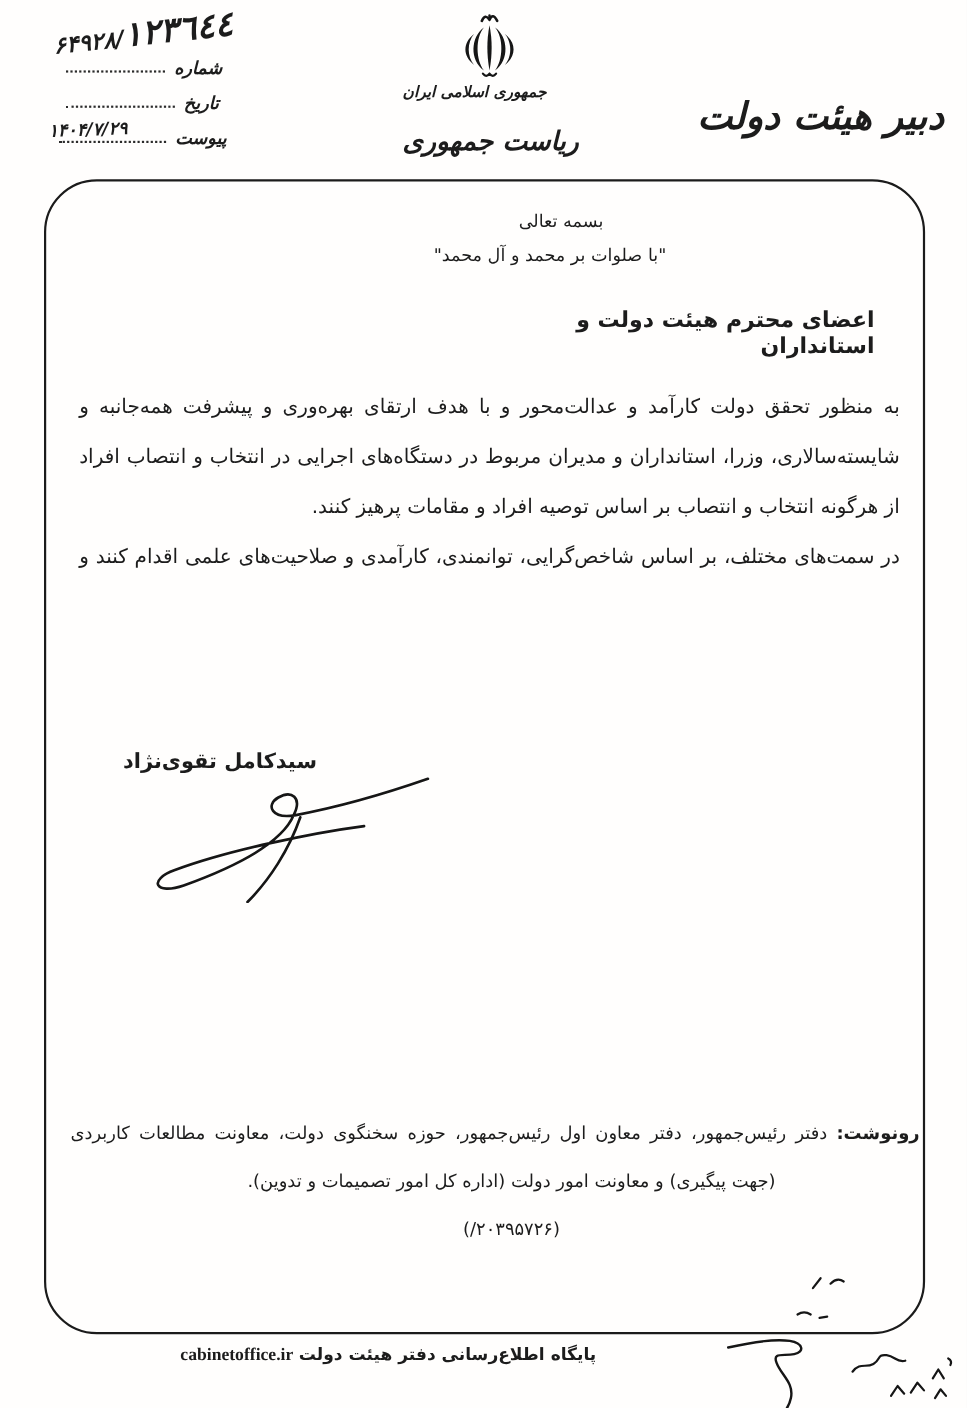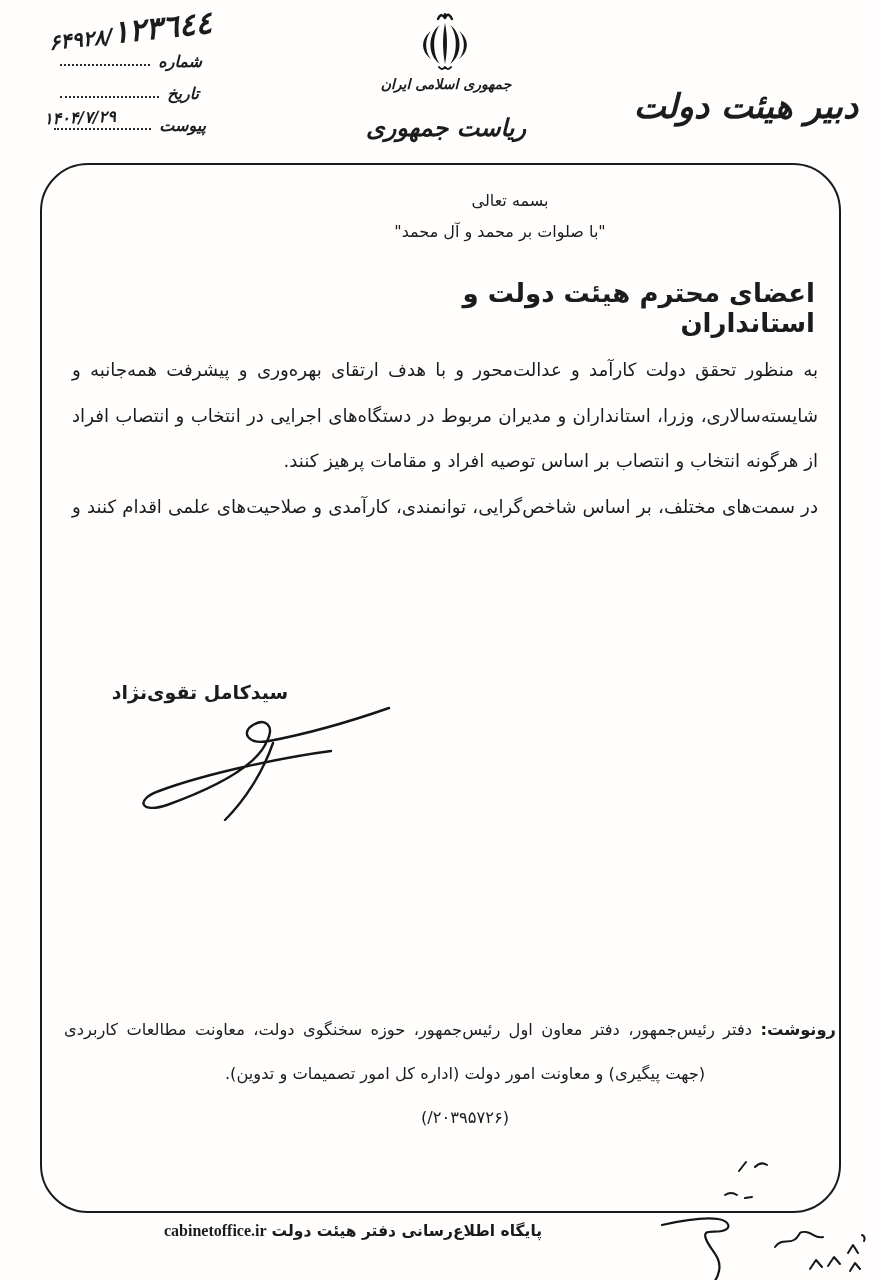--- a/index.html
+++ b/index.html
@@ -23,35 +23,35 @@
   .ref-row .dots { flex:1; border-bottom:2px dotted #2b2b2b; height:2px; margin:0 8px 5px 4px; }
   .ref-label { font-size:16px; font-style:italic; font-weight:bold; white-space:nowrap; }
   .row-number     { left:56px; top:52px;  width:146px; }
   .row-date       { left:56px; top:84px;  width:143px; }
   .row-attachment { left:50px; top:116px; width:156px; }
   .attach-value { left:44px; top:108px; font-size:16px; font-style:italic; font-weight:bold;
                   direction:ltr; letter-spacing:2px; transform:rotate(-2deg); white-space:nowrap; }
 
   
   .emblem { left:414px; top:10px; }
-  .org-name   { left:366px; top:76px;  width:160px; text-align:center; font-size:14px; }
+  .org-name   { left:366px; top:76px;  width:160px; font-size:14px; }
   .org-office { left:356px; top:98px;  width:180px; text-align:center; font-size:24px;margin-top:16px; }
 
   
   .dept { left:628px; top:86px; width:236px; text-align:center; font-size:34px; white-space:nowrap; }
 
   
   .frame { left:40px; top:163px; width:801px; height:1050px;
            border:2px solid #1b1b1b; border-radius:48px; }
 
   
   .besmellah { left:410px; top:191px; width:200px; text-align:center; font-size:16px; }
   .salawat   { left:350px; top:222px; width:300px; text-align:center; font-size:16px; }
-  .addressee { left:450px; top:278px; width:365px; text-align:right; direction:rtl;
-               font-size:26px; font-weight:bold; }
+  .addressee { left:430px; top:278px; width:365px; text-align:right; direction:rtl;
+               font-size:20px; font-weight:bold; }
   .body-par  { left:72px; top:347px; width:746px; direction:rtl; font-size:18.2px; }
   .body-par .ln { line-height:45.5px; white-space:nowrap; }
   .body-par .ln.just { white-space:normal; text-align:justify; text-align-last:justify; }
   .body-par .ln.start { text-align:right; }
   .signer { left:110px; top:681px; width:180px; text-align:center; direction:rtl;
             font-size:19px; font-weight:bold; white-space:nowrap; }
   .signature-svg { left:133px; top:696px; }
 
   
   .cc { left:64px; top:1008px; width:772px; direction:rtl; font-size:16.3px; }

